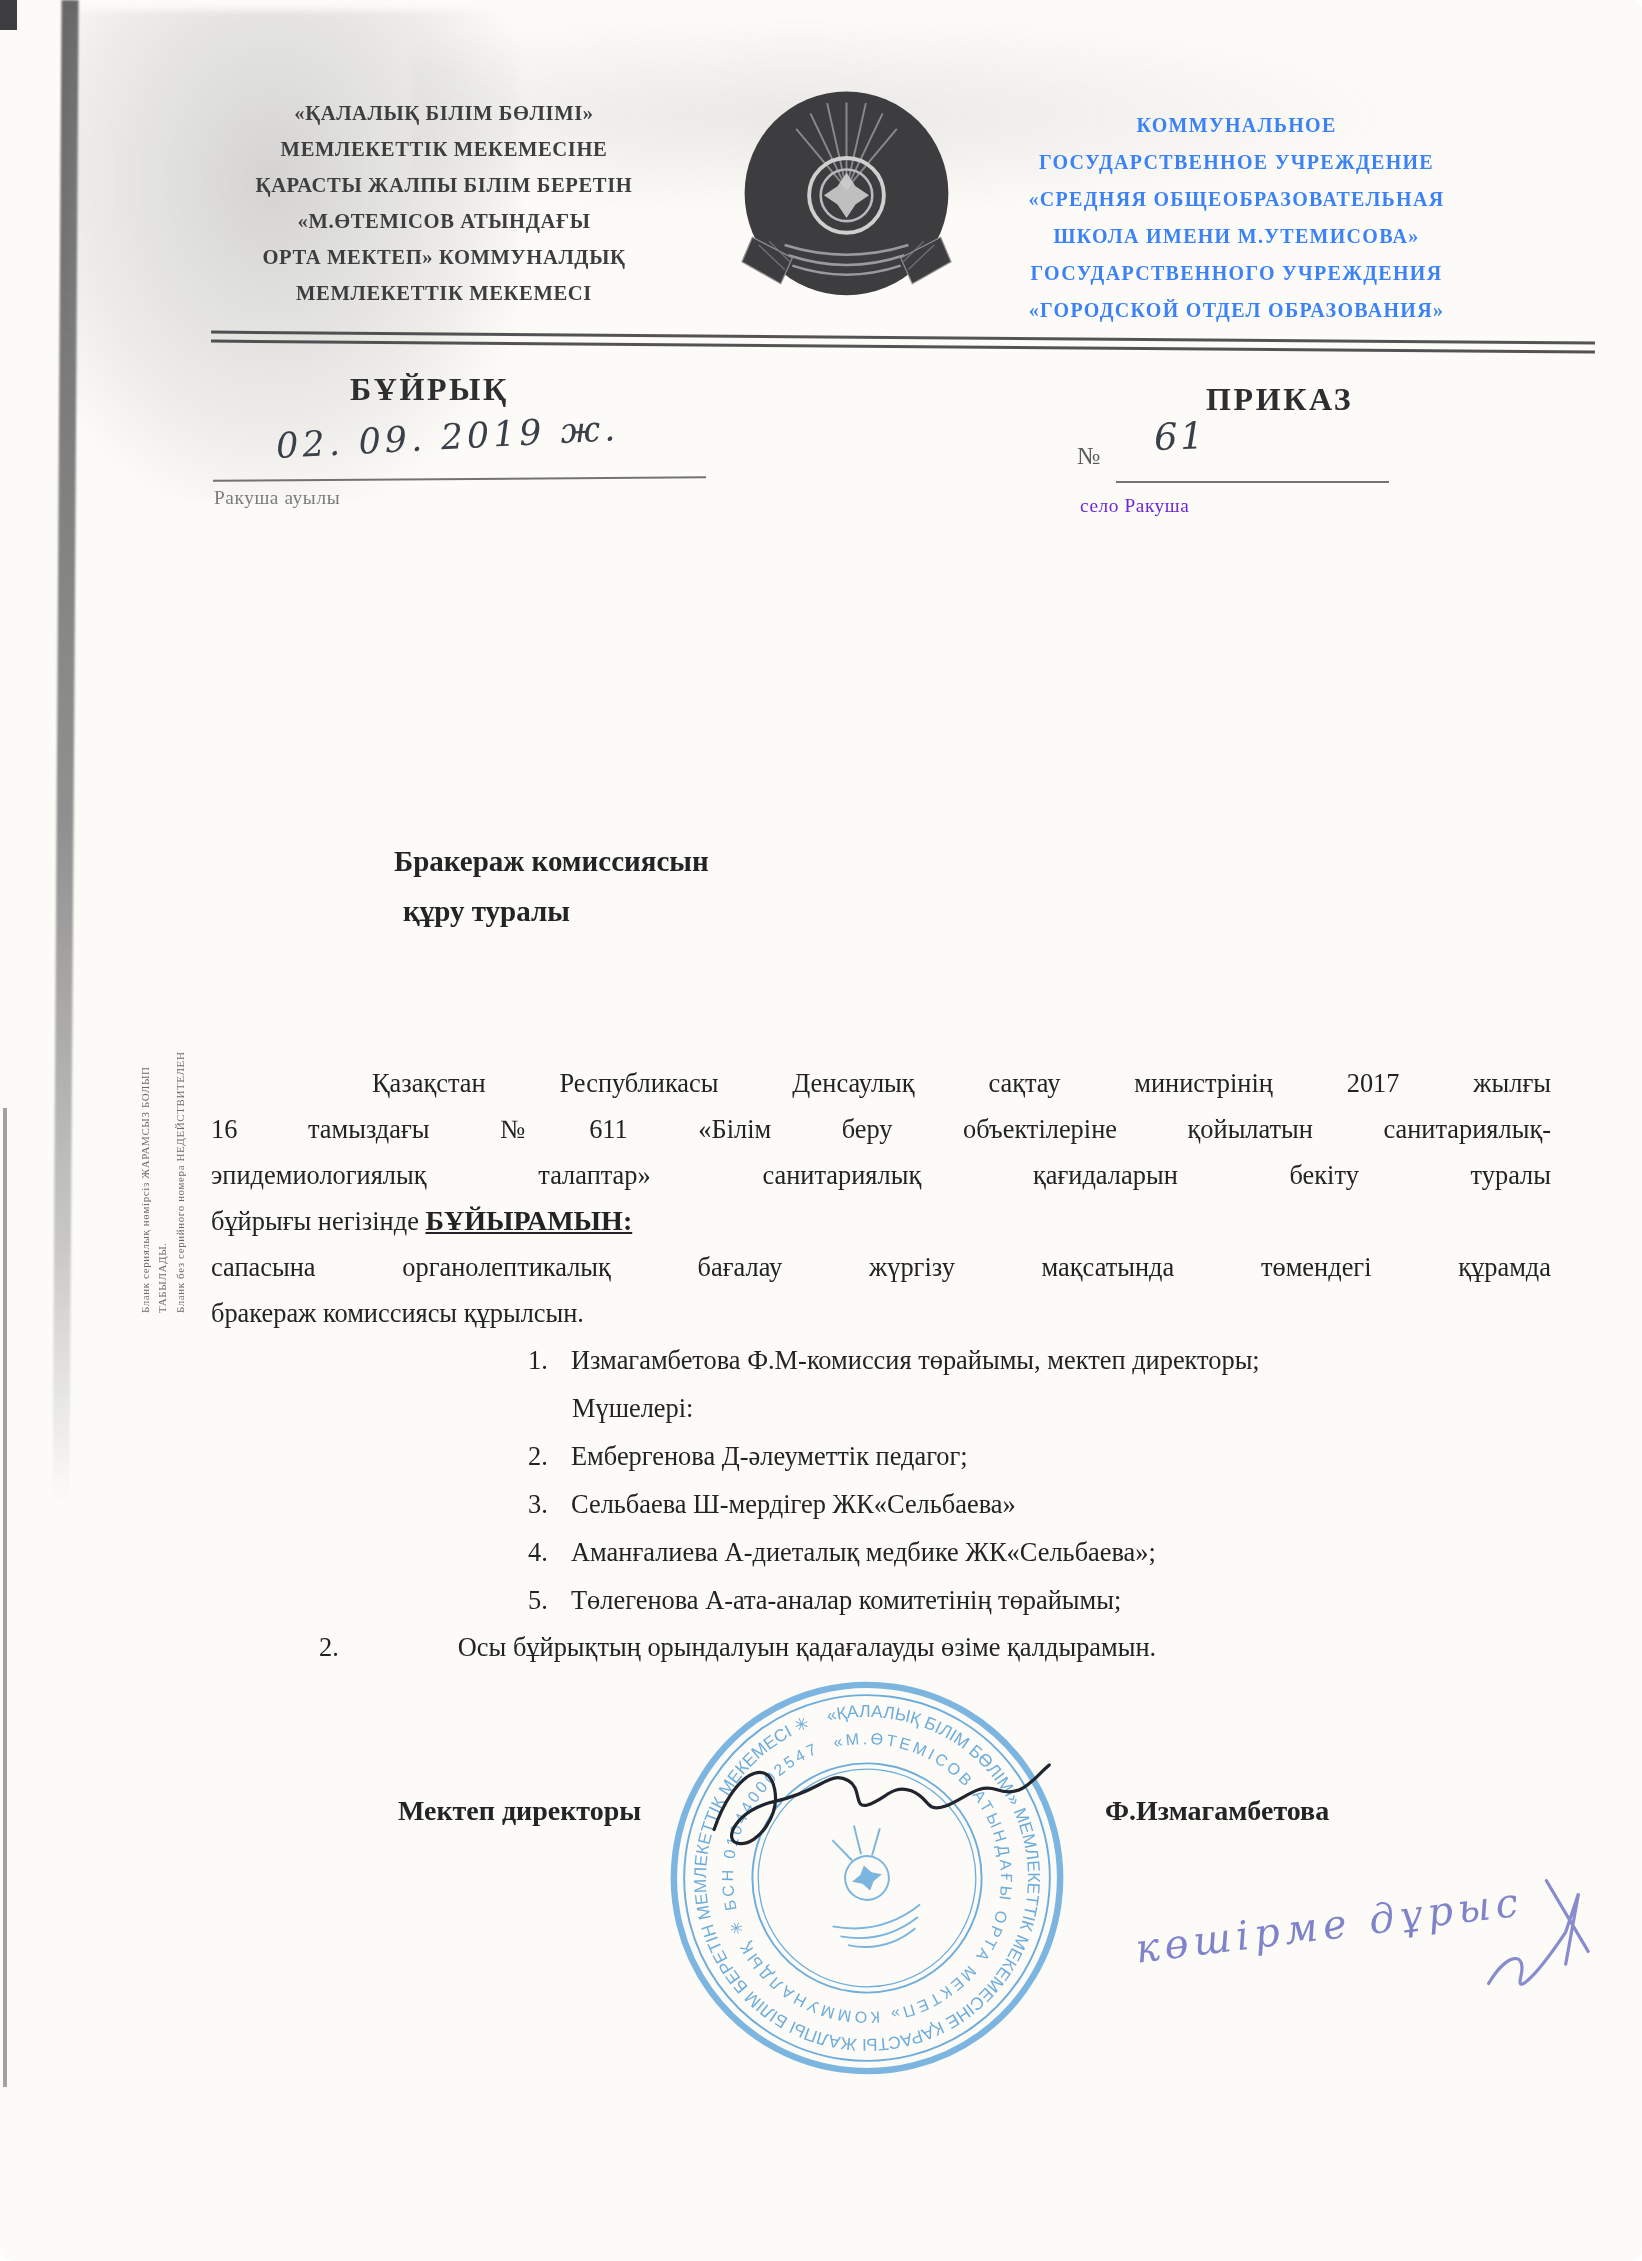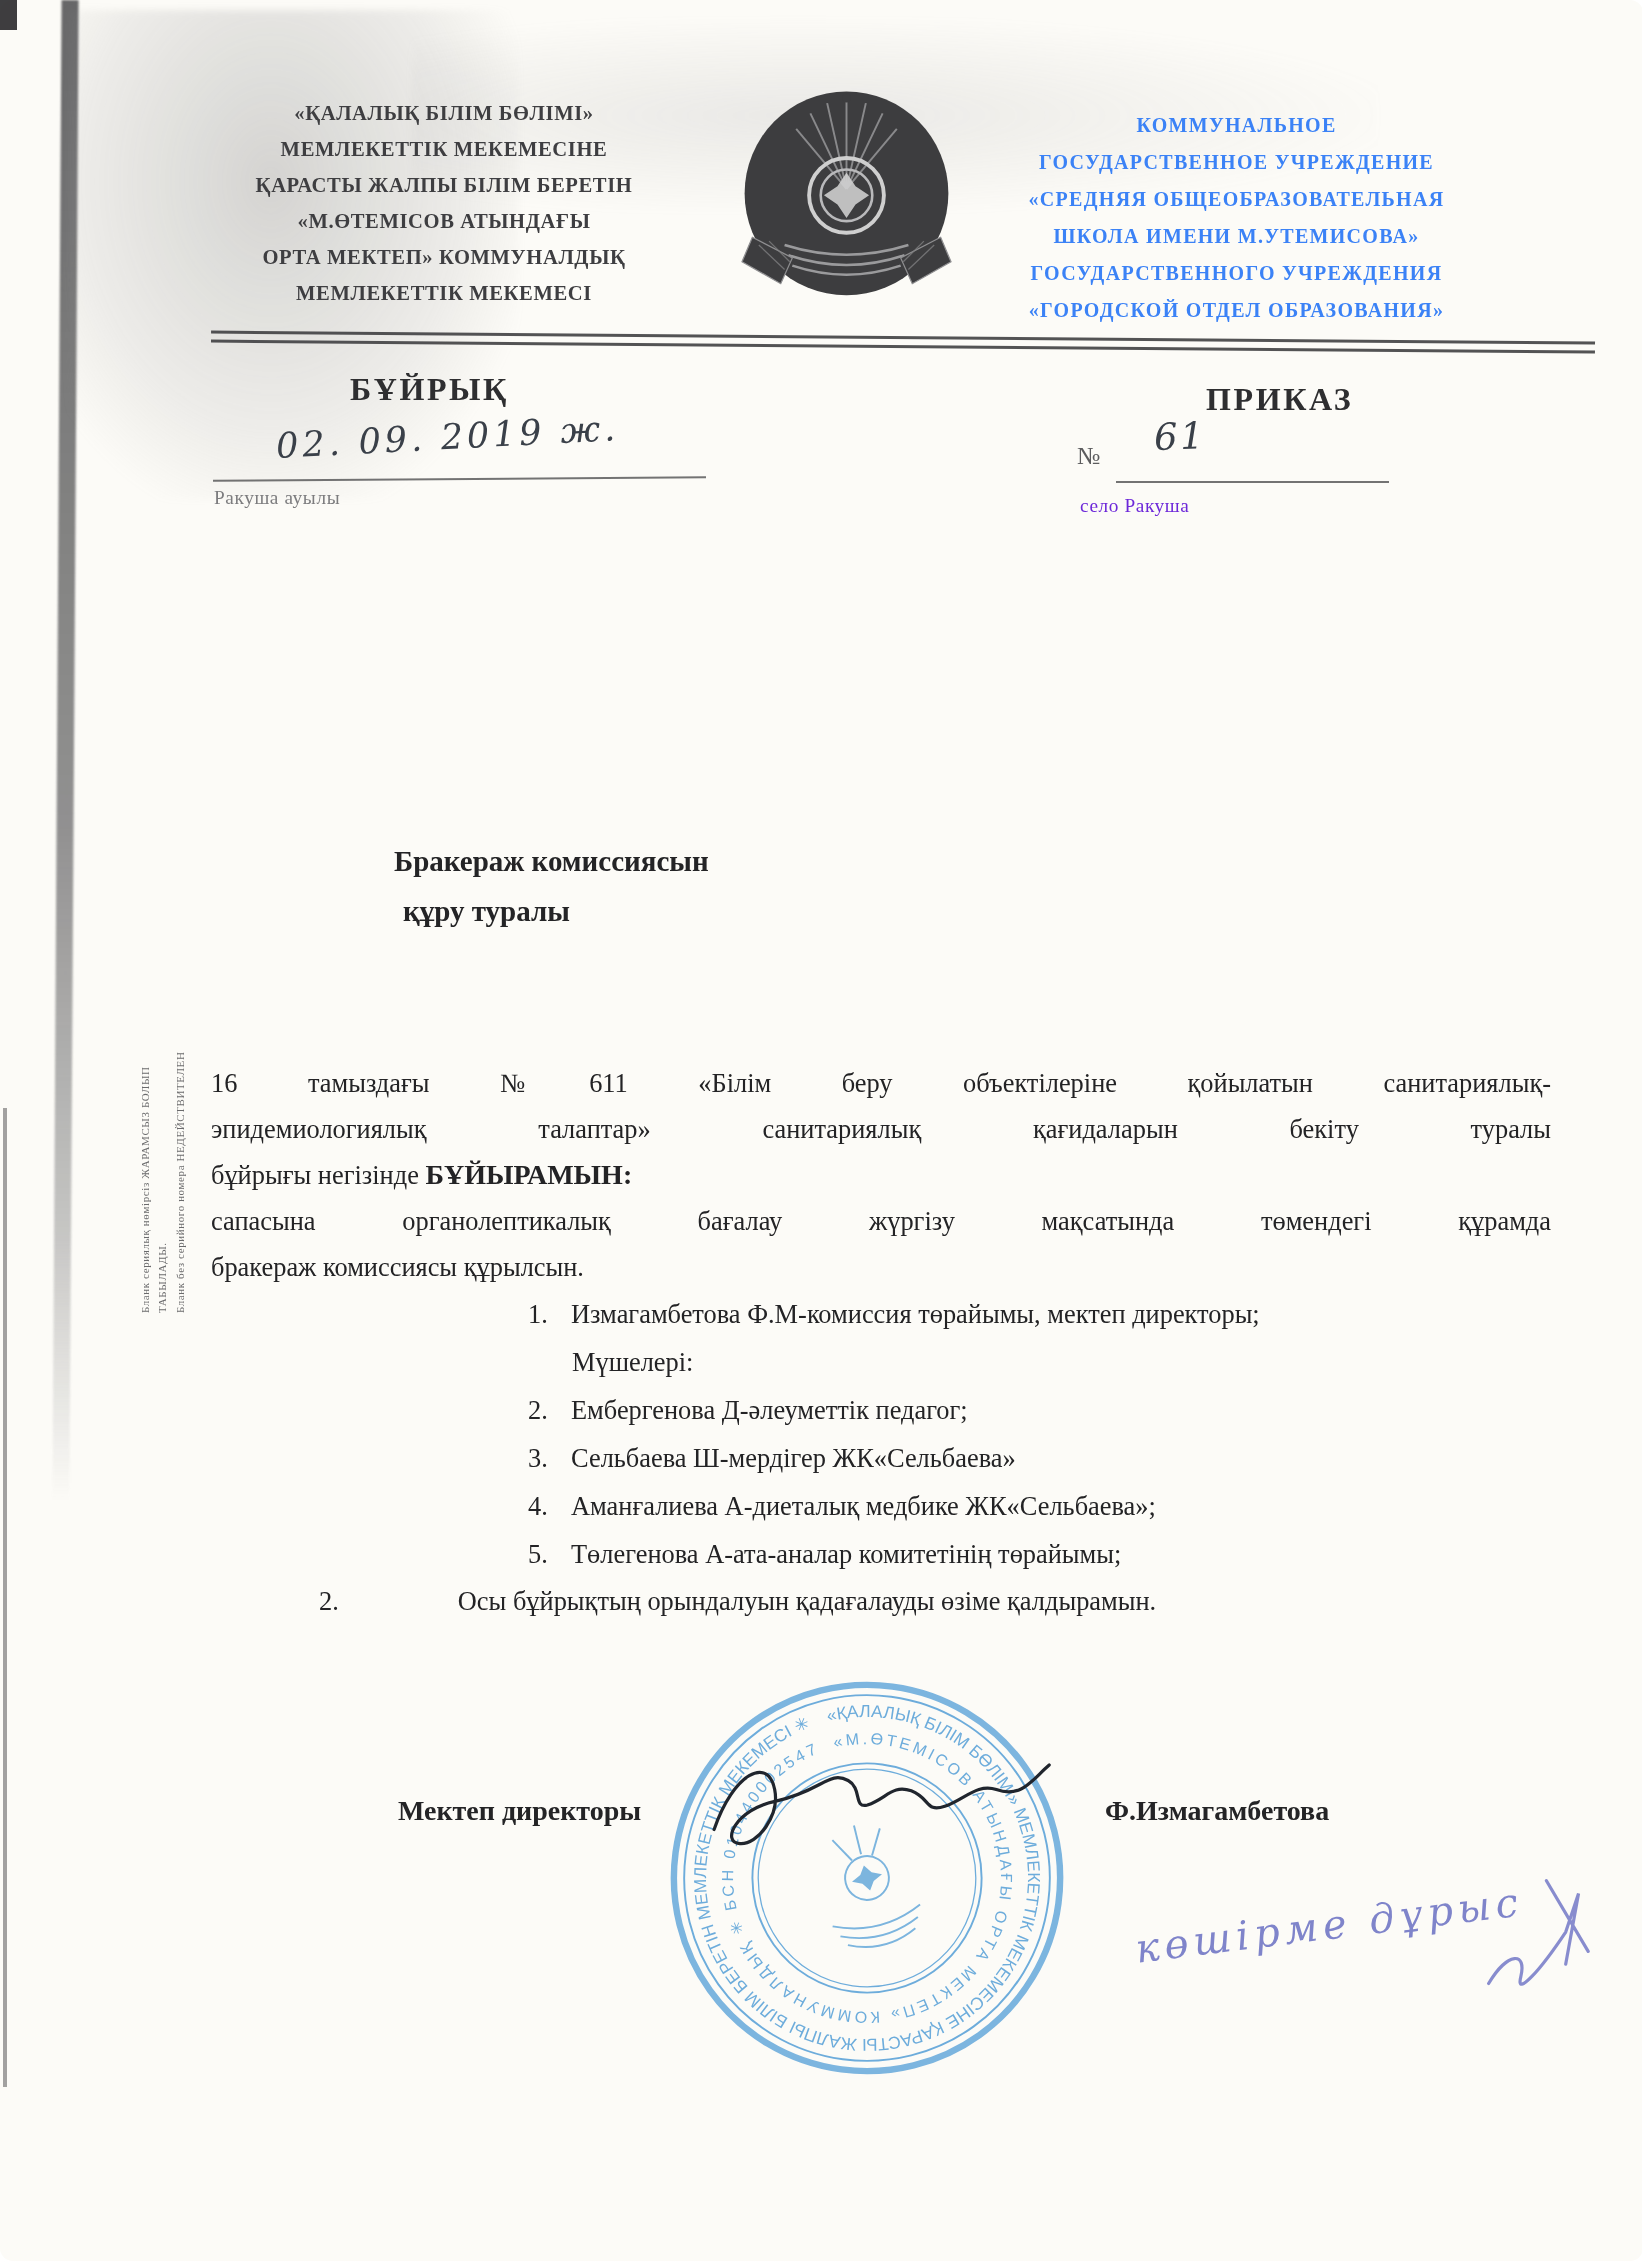--- a/index.html
+++ b/index.html
@@ -55,21 +55,21 @@
   .subject{position:absolute;left:394px;top:836px;font-size:29px;font-weight:bold;color:#242426;line-height:50px;}
   .subject .l2{margin-left:9px;}
   
   .body-flow{position:absolute;left:211px;top:1060px;width:1340px;font-size:26.4px;line-height:46px;color:#232325;}
   .jline{text-align:justify;text-align-last:justify;}
   .lline{text-align:left;}
   .ind{display:inline-block;width:161px;}
   .ind2{display:inline-block;width:108px;}
   .gap{display:inline-block;width:97px;}
   .gap2{display:inline-block;width:119px;}
-  .boldword{font-weight:bold;font-size:28px;}
+  .boldword{font-weight:bold;font-size:28px;text-decoration:underline;}
   .members{margin-left:317px;line-height:48px;}
   .members .num{display:inline-block;width:43px;}
   .members .sub{margin-left:44px;}
   
   .sig-label{position:absolute;left:398px;top:1795px;font-size:28px;font-weight:bold;color:#242426;}
   .sig-name{position:absolute;left:1105px;top:1795px;font-size:28px;font-weight:bold;color:#242426;text-align:center;}
   .sig-script{position:absolute;left:696px;top:1747px;}
   .stamp{position:absolute;left:661px;top:1672px;opacity:.88;}
   
   .copy-note{position:absolute;left:1134px;top:1902px;font-family:"DejaVu Serif",serif;
@@ -160,20 +160,21 @@
   <div class="hand num-hand">61</div>
   <div class="uline ul-right"></div>
   <div class="place pl-right">село Ракуша</div>
 
   <div class="subject">
     <div>Бракераж  комиссиясын</div>
     <div class="l2">құру туралы</div>
   </div>
 
   <div class="body-flow">
+    <div class="jline"><span class="ind"></span><span>Қазақстан Республикасы Денсаулық сақтау министрінің 2017 жылғы</span></div>
     <div class="jline"><span>16 тамыздағы №611 «Білім беру объектілеріне қойылатын санитариялық-</span></div>
     <div class="jline"><span>эпидемиологиялық талаптар» санитариялық қағидаларын бекіту туралы</span></div>
     <div class="lline"><span>бұйрығы негізінде </span><span class="boldword">БҰЙЫРАМЫН:</span></div>
 
     <div class="jline"><span>сапасына органолептикалық бағалау жүргізу мақсатында төмендегі құрамда</span></div>
     <div class="lline"><span>бракераж комиссиясы құрылсын.</span></div>
 
     <div class="members">
       <div><span class="num">1.</span><span>Измагамбетова Ф.М-комиссия төрайымы, мектеп директоры;</span></div>
       <div class="sub">Мүшелері:</div>

